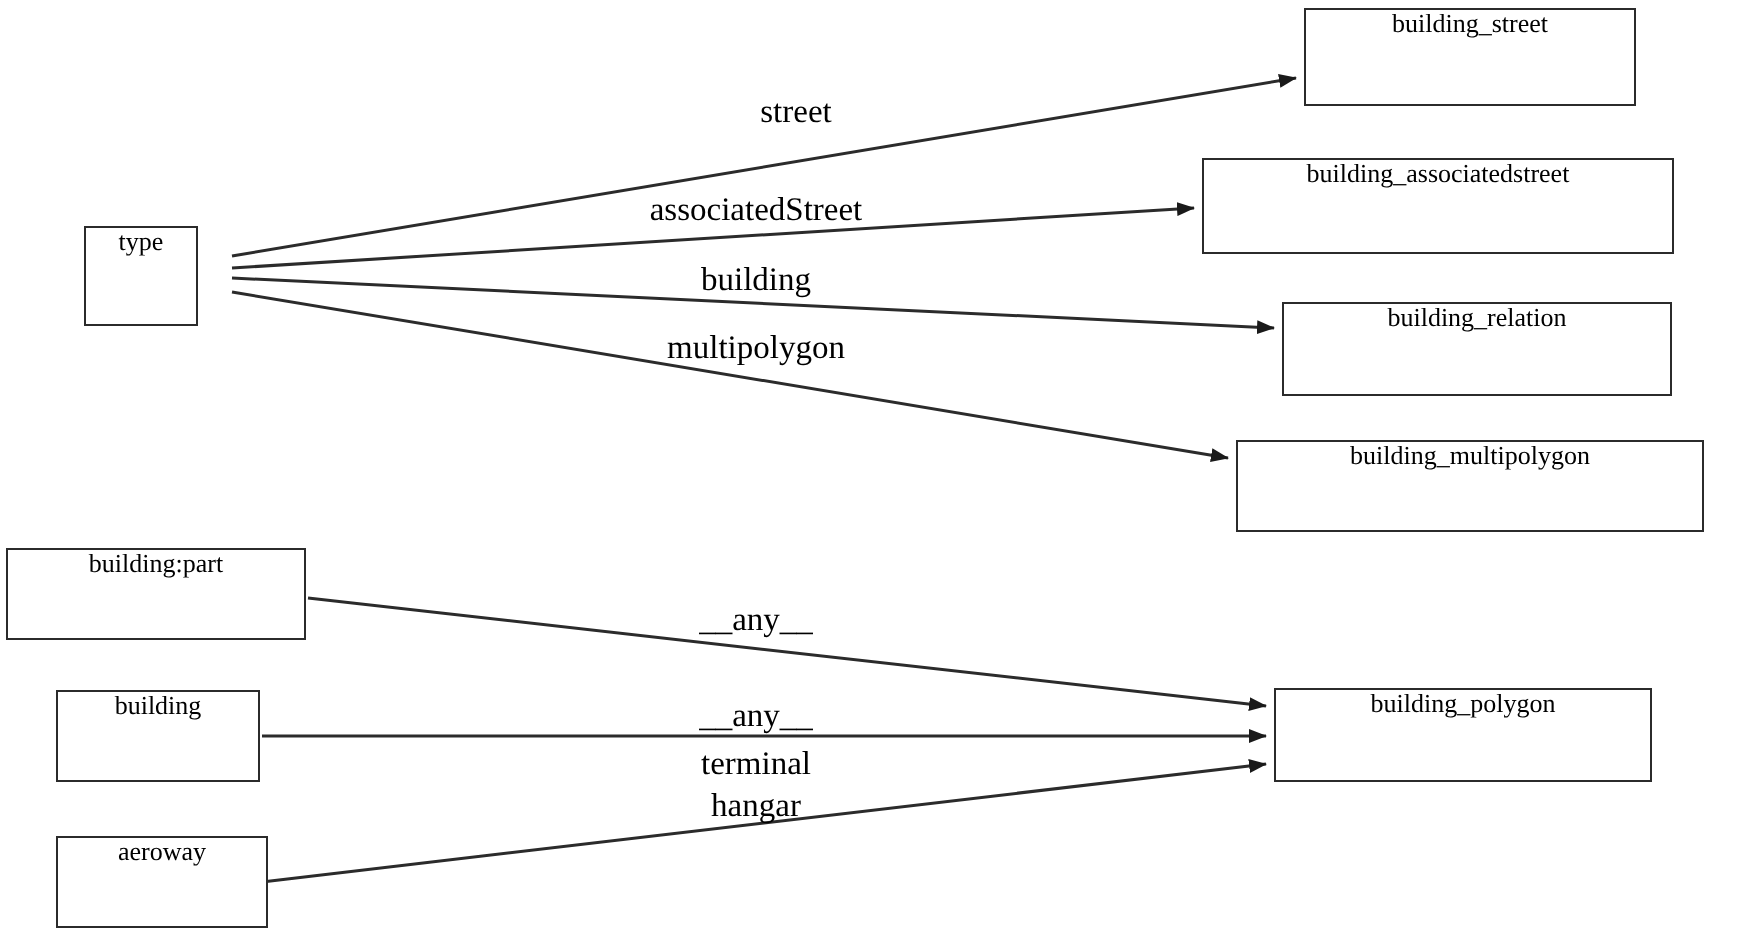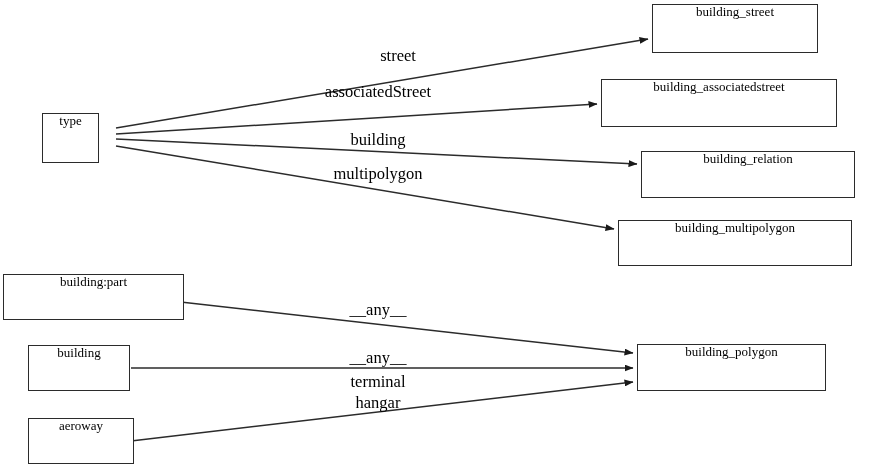--- a/index.html
+++ b/index.html
@@ -69,42 +69,42 @@
   <div id="node-layer">
       <div class="node-box" style="left: 42px; top: 113px; width: 57px; height: 50px;">
         <span>type</span>
       </div>
       <div class="node-box" style="left: 652px; top: 4px; width: 166px; height: 49px;">
         <span>building_street</span>
       </div>
       <div class="node-box" style="left: 601px; top: 79px; width: 236px; height: 48px;">
         <span>building_associatedstreet</span>
       </div>
-      <div class="node-box" style="left: 641px; top: 151px; width: 214px; height: 47px;">
+      <div class="node-box" style="left: 641px; top: 151px; width: 195px; height: 47px;">
         <span>building_relation</span>
       </div>
       <div class="node-box" style="left: 618px; top: 220px; width: 234px; height: 46px; font-family: Liberation Serif, serif;">
         <span>building_multipolygon</span>
       </div>
-      <div class="node-box" style="left: 3px; top: 274px; width: 181px; height: 46px;">
+      <div class="node-box" style="left: 3px; top: 274px; width: 150px; height: 46px;">
         <span>building:part</span>
       </div>
       <div class="node-box" style="left: 28px; top: 345px; width: 102px; height: 46px;">
         <span>building</span>
       </div>
       <div class="node-box" style="left: 28px; top: 418px; width: 106px; height: 46px;">
         <span>aeroway</span>
       </div>
       <div class="node-box" style="left: 637px; top: 344px; width: 189px; height: 47px;">
         <span>building_polygon</span>
       </div>
     </div>
   <div id="label-layer">
       <div class="edge-label" style="left: 378px; top: 56px; margin-left: 20px;">street</div>
-      <div class="edge-label" style="left: 378px; top: 92px;">associatedStreet</div>
+      <div class="edge-label" style="left: 378px; top: 105px;">associatedStreet</div>
       <div class="edge-label" style="left: 378px; top: 140px;">building</div>
       <div class="edge-label" style="left: 378px; top: 174px;">multipolygon</div>
       <div class="edge-label" style="left: 378px; top: 310px;">__any__</div>
       <div class="edge-label" style="left: 378px; top: 358px;">__any__</div>
       <div class="edge-label" style="left: 378px; top: 382px; text-align: center;">terminal</div>
       <div class="edge-label" style="left: 378px; top: 403px;">hangar</div>
     </div>
 </div>
 
 </body></html>

